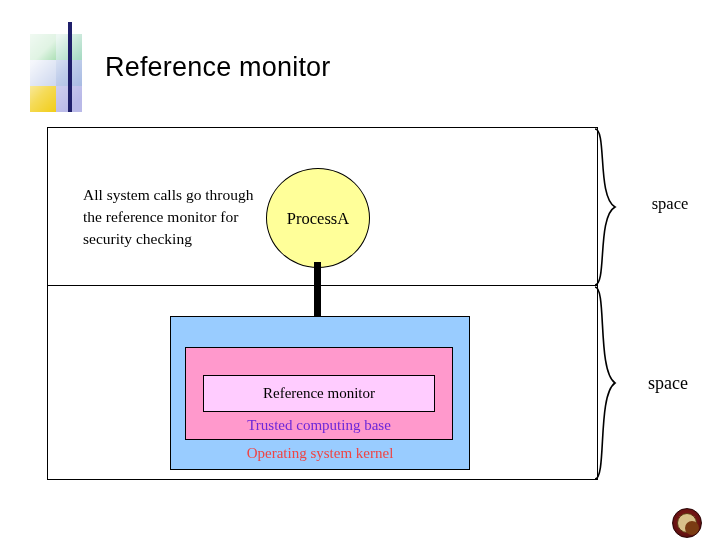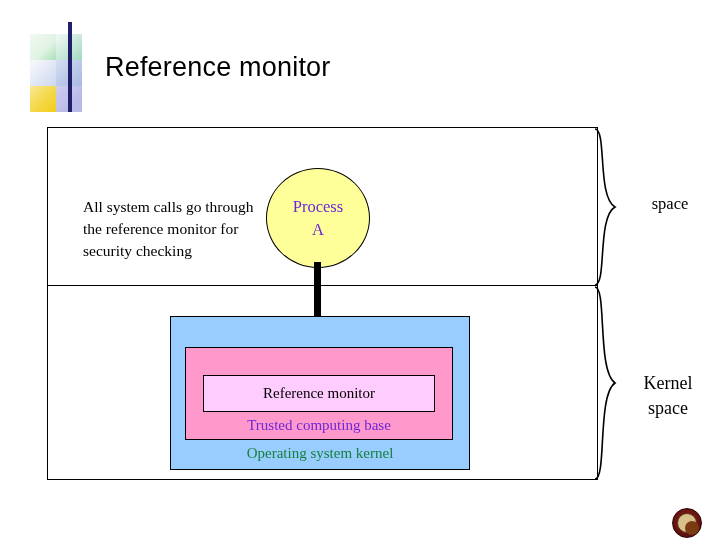--- a/index.html
+++ b/index.html
@@ -77,45 +77,44 @@
     top: 285px;
     width: 551px;
     height: 0;
     border-top: 1px solid #000000;
   }
 
   
   .calls-text {
     position: absolute;
     left: 83px;
-    top: 196px;
+    top: 184px;
     width: 185px;
     font-size: 15.5px;
     line-height: 22px;
     color: #000000;
   }
 
   
   .process-a {
     position: absolute;
     left: 266px;
     top: 168px;
     width: 104px;
     height: 100px;
     border-radius: 50%;
     background: #ffff99;
     border: 1px solid #000000;
     box-sizing: border-box;
     display: flex;
-    flex-direction: column;
     align-items: center;
     justify-content: center;
     font-size: 16.5px;
     line-height: 23px;
-    color: #6d28d9;
+    color: #000000;
   }
 
   
   .arrow-shaft {
     position: absolute;
     left: 314px;
     top: 262px;
     width: 7px;
     height: 76px;
     background: #000000;
@@ -176,21 +175,21 @@
     font-size: 15px;
     color: #6d28d9;
   }
   .oskernel-label {
     position: absolute;
     left: 170px;
     top: 445px;
     width: 300px;
     text-align: center;
     font-size: 15px;
-    color: #15803d;
+    color: #ef4444;
   }
 
   
   .brace {
     position: absolute;
     left: 593px;
     pointer-events: none;
   }
   .brace-user { top: 127px; }
   .brace-kernel { top: 285px; }
@@ -284,21 +283,20 @@
   <path d="M2 2 C 14 2, 4 70, 22 80 C 4 90, 14 158, 2 158" fill="none" stroke="#000000" stroke-width="1.6"></path>
 </svg>
 <svg class="brace brace-kernel" width="26" height="196" viewBox="0 0 26 196">
   <path d="M2 2 C 14 2, 4 86, 22 98 C 4 110, 14 194, 2 194" fill="none" stroke="#000000" stroke-width="1.6"></path>
 </svg>
 
 <div class="side-label label-user">
   <div>space</div>
 </div>
 <div class="side-label label-kernel">
-  <div>Kernel</div>
   <div>space</div>
 </div>
 
 <div class="page-num">57</div>
 <div class="seal">
   <div class="seal-inner">
     <div class="seal-core"></div>
   </div>
 </div>
 

